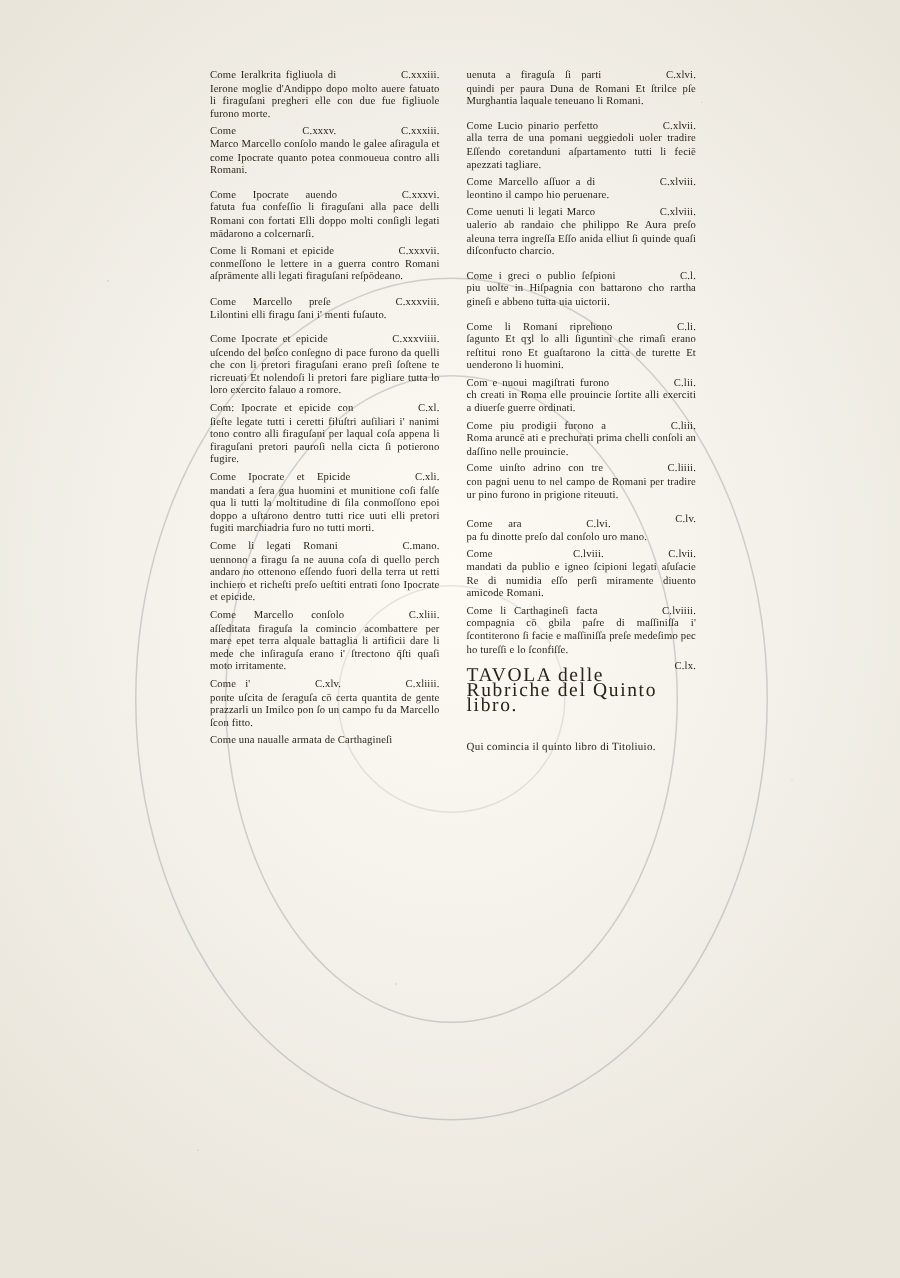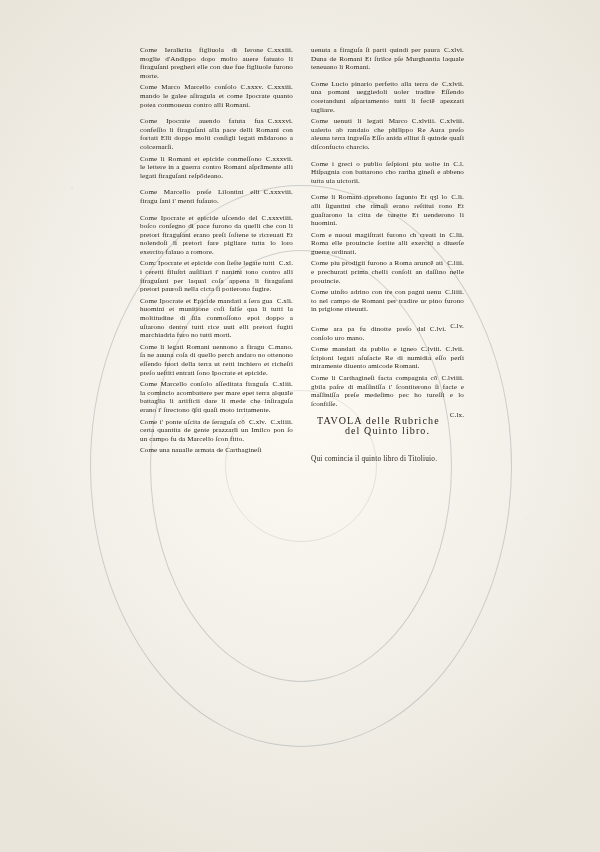--- a/index.html
+++ b/index.html
@@ -67,31 +67,31 @@
     line-height: 8.6px;
     color: #2a2217;
     text-align: justify;
     letter-spacing: 0.1px;
     font-family: "Liberation Serif", serif;
   }
   .para .folio {
     float: right;
     white-space: nowrap;
     padding-left: 4px;
+    margin-left: 39px;
   }
   .spacer {
     height: 5px;
   }
   .heading {
     margin: 8px 0 18px 0;
-    font-size: 10px;
+    font-size: 13px;
     line-height: 10px;
     letter-spacing: 1.1px;
     color: #2a2217;
-    text-align: center;
   }
   .closing {
     margin-top: 14px;
     font-size: 7.3px;
     line-height: 9px;
     color: #2a2217;
     letter-spacing: 0.2px;
     font-family: Liberation Serif, serif;
   }
   
@@ -136,21 +136,21 @@
       <p class="para"><span class="folio">C.xliii.</span><span>Come Marcello conſolo aſſeditata firaguſa la comincio acombattere per mare epet terra alquale battaglia li artificii dare li mede che inſiraguſa erano i' ſtrectono q̄ſti quaſi moto irritamente.</span></p>
       <p class="para"><span class="folio">C.xliiii.</span></p>
       <p class="para"><span class="folio">C.xlv.</span><span>Come i' ponte uſcita de ſeraguſa cō certa quantita de gente prazzarli un Imilco pon ſo un campo fu da Marcello ſcon fitto.</span></p>
       <p class="para"><span>Come una naualle armata de Carthagineſi</span></p>
     </div>
 
     <div class="column" id="col-right">
       <p class="para"><span class="folio">C.xlvi.</span><span>uenuta a firaguſa ſi parti quindi per paura Duna de Romani Et ſtrilce pſe Murghantia laquale teneuano li Romani.</span></p>
       <div class="spacer"></div>
       <p class="para"><span class="folio">C.xlvii.</span><span>Come Lucio pinario perfetto alla terra de una pomani ueggiedoli uoler tradire Eſſendo coretanduni aſpartamento tutti li feciē apezzati tagliare.</span></p>
-      <p class="para"><span class="folio">C.xlviii.</span></p>
+      <p class="para"><span class="folio">C.xlviii.</span><span>Come Marcello aſſuor a di leontino il campo hio peruenare.</span></p>
       <p class="para"><span class="folio">C.xlviii.</span><span>Come uenuti li legati Marco ualerio ab randaio che philippo Re Aura preſo aleuna terra ingreſſa Eſſo anida elliut ſi quinde quaſi diſconfucto charcio.</span></p>
       <div class="spacer"></div>
       <p class="para"><span class="folio">C.l.</span><span>Come i greci o publio ſeſpioni piu uolte in Hiſpagnia con battarono cho rartha gineſi e abbeno tutta uia uictorii.</span></p>
       <div class="spacer"></div>
       <p class="para"><span class="folio">C.li.</span><span>Come li Romani riprehono ſagunto Et qʒl lo alli ſiguntini che rimaſi erano reſtitui rono Et guaſtarono la citta de turette Et uenderono li huomini.</span></p>
       <p class="para"><span class="folio">C.lii.</span><span>Com e nuoui magiſtrati furono ch creati in Roma elle prouincie ſortite alli exerciti a diuerſe guerre ordinati.</span></p>
       <p class="para"><span class="folio">C.liii.</span><span>Come piu prodigii furono a Roma aruncē ati e prechurati prima chelli conſoli an daſſino nelle prouincie.</span></p>
       <p class="para"><span class="folio">C.liiii.</span><span>Come uinſto adrino con tre con pagni uenu to nel campo de Romani per tradire ur pino furono in prigione riteuuti.</span></p>
       <div class="spacer"></div>
       <p class="para"><span class="folio">C.lv.</span></p>

